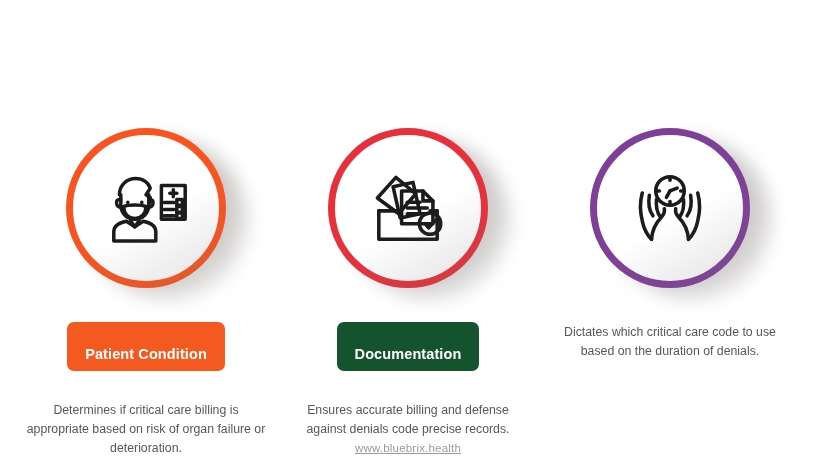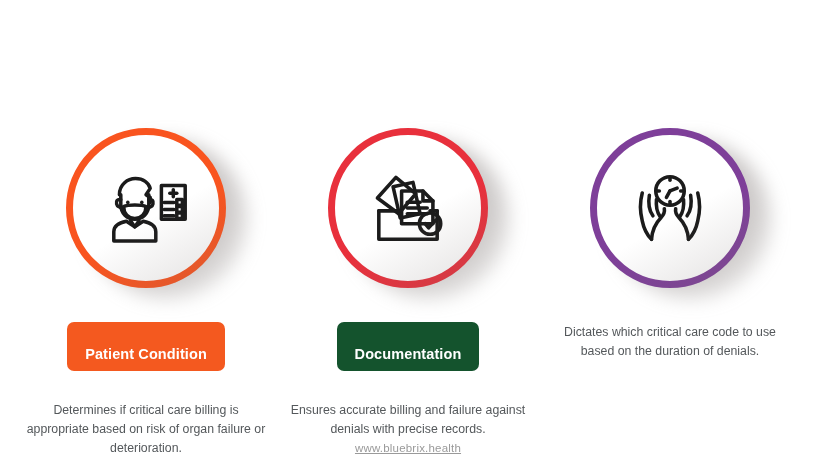--- a/index.html
+++ b/index.html
@@ -244,21 +244,21 @@
 
             <circle class="st" cx="86" cy="74" r="15"></circle>
             <path class="st" d="M79 74 L84 80 L94 69"></path>
           </svg>
         </div>
         <div class="circle-inner-shade"></div>
       </div>
 
       <div class="pill red">Documentation</div>
 
-      <div class="desc">Ensures accurate billing and failure against denials with precise records.</div>
+      <div class="desc">Ensures accurate billing and defense against denials code precise records.</div>
     </div>
 
     <div class="column">
 
       <div class="circle-wrap">
         <div class="circle-shadow"></div>
         <div class="circle purple">
           <svg class="icon-svg" viewBox="0 0 110 104">
 
             <circle class="st" cx="55" cy="28" r="20"></circle>

